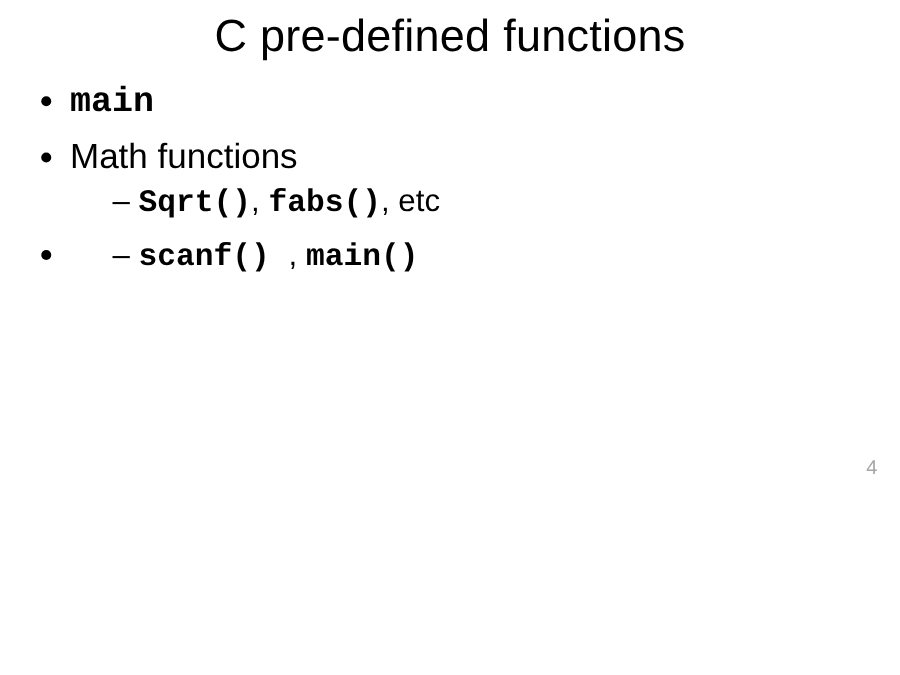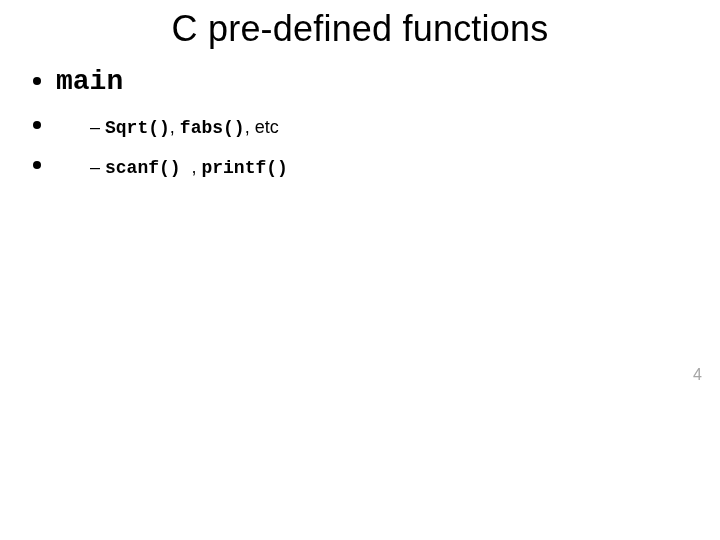--- a/index.html
+++ b/index.html
@@ -33,21 +33,21 @@
     font-size: 28px;
   }
   ul.level1 > li {
     margin: 4px 0 6px 0;
     line-height: 1.28;
   }
   ul.level2 {
     list-style: none;
     margin: 2px 0 2px 0;
     padding-left: 34px;
-    font-size: 18px;
+    font-size: 25px;
   }
   ul.level2 > li {
     margin: 0 0 6px 0;
     line-height: 1.28;
   }
   ul.level2 > li::before {
     content: "– ";
   }
   .mono {
     font-family: "Courier New", Courier, monospace;
@@ -68,31 +68,32 @@
 
   <div class="title">C pre-defined functions</div>
 
   <ul class="level1">
 
     <li>
       <span class="mono">main</span>
     </li>
 
     <li>
+      <span>Math functions</span>
       <ul class="level2">
         <li>
           <span class="mono">Sqrt()</span><span>, </span><span class="mono">fabs()</span><span>, etc</span>
         </li>
       </ul>
     </li>
 
     <li>
       <ul class="level2">
         <li>
-          <span class="mono">scanf() </span><span>, </span><span class="mono">printf()</span>
+          <span class="mono">scanf() </span><span>, </span><span class="mono">main()</span>
         </li>
       </ul>
     </li>
 
   </ul>
 
   <div class="pagenum">4</div>
 
 </div>
 

